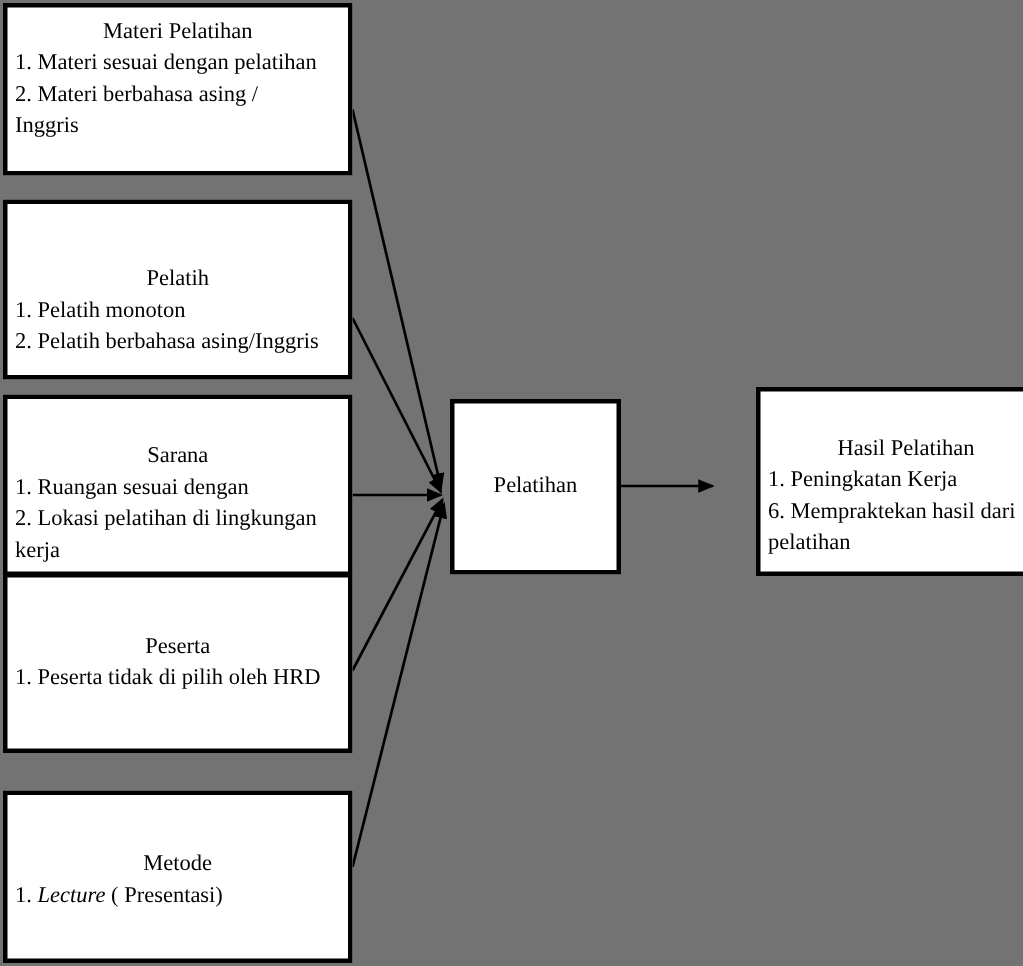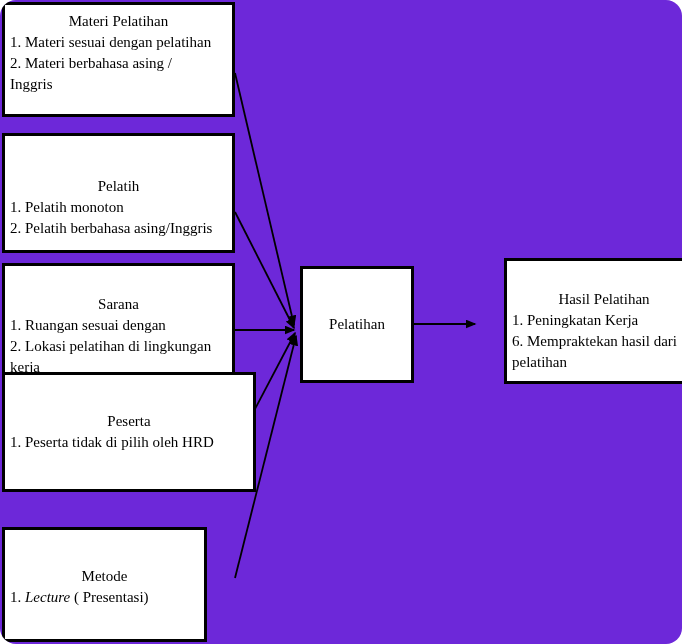--- a/index.html
+++ b/index.html
@@ -4,25 +4,24 @@
 <style>
   html, body {
     margin: 0;
     padding: 0;
     background: #ffffff;
   }
   .canvas {
     position: relative;
     width: 682px;
     height: 644px;
-    background: #6d28d9;
+    background: #737373;
     font-family: "Liberation Serif", "DejaVu Serif", serif;
     color: #000000;
     overflow: hidden;
-    border-radius: 16px;
   }
   .arrows-layer {
     position: absolute;
     left: 0;
     top: 0;
     width: 682px;
     height: 644px;
     pointer-events: none;
   }
   .box {
@@ -42,22 +41,22 @@
     padding-left: 5px;
     padding-right: 2px;
     white-space: nowrap;
   }
   .italic { font-style: italic; }
 
   
   .box-materi   { left: 2px;   top: 2px;   width: 233px; height: 115px; padding-top: 6px; }
   .box-pelatih  { left: 2px;   top: 133px; width: 233px; height: 120px; padding-top: 40px; }
   .box-sarana   { left: 2px;   top: 263px; width: 233px; height: 121px; padding-top: 28px; }
-  .box-peserta  { left: 2px;   top: 372px; width: 254px; height: 120px; padding-top: 36px; }
-  .box-metode   { left: 2px;   top: 527px; width: 205px; height: 115px; padding-top: 36px; }
+  .box-peserta  { left: 2px;   top: 382px; width: 233px; height: 120px; padding-top: 36px; }
+  .box-metode   { left: 2px;   top: 527px; width: 233px; height: 115px; padding-top: 36px; }
 
   
   .box-pelatihan {
     left: 300px; top: 266px; width: 114px; height: 117px;
     display: flex; align-items: center; justify-content: center;
   }
 
   
   .box-hasil    { left: 504px; top: 258px; width: 200px; height: 126px; padding-top: 28px; }
 </style>

